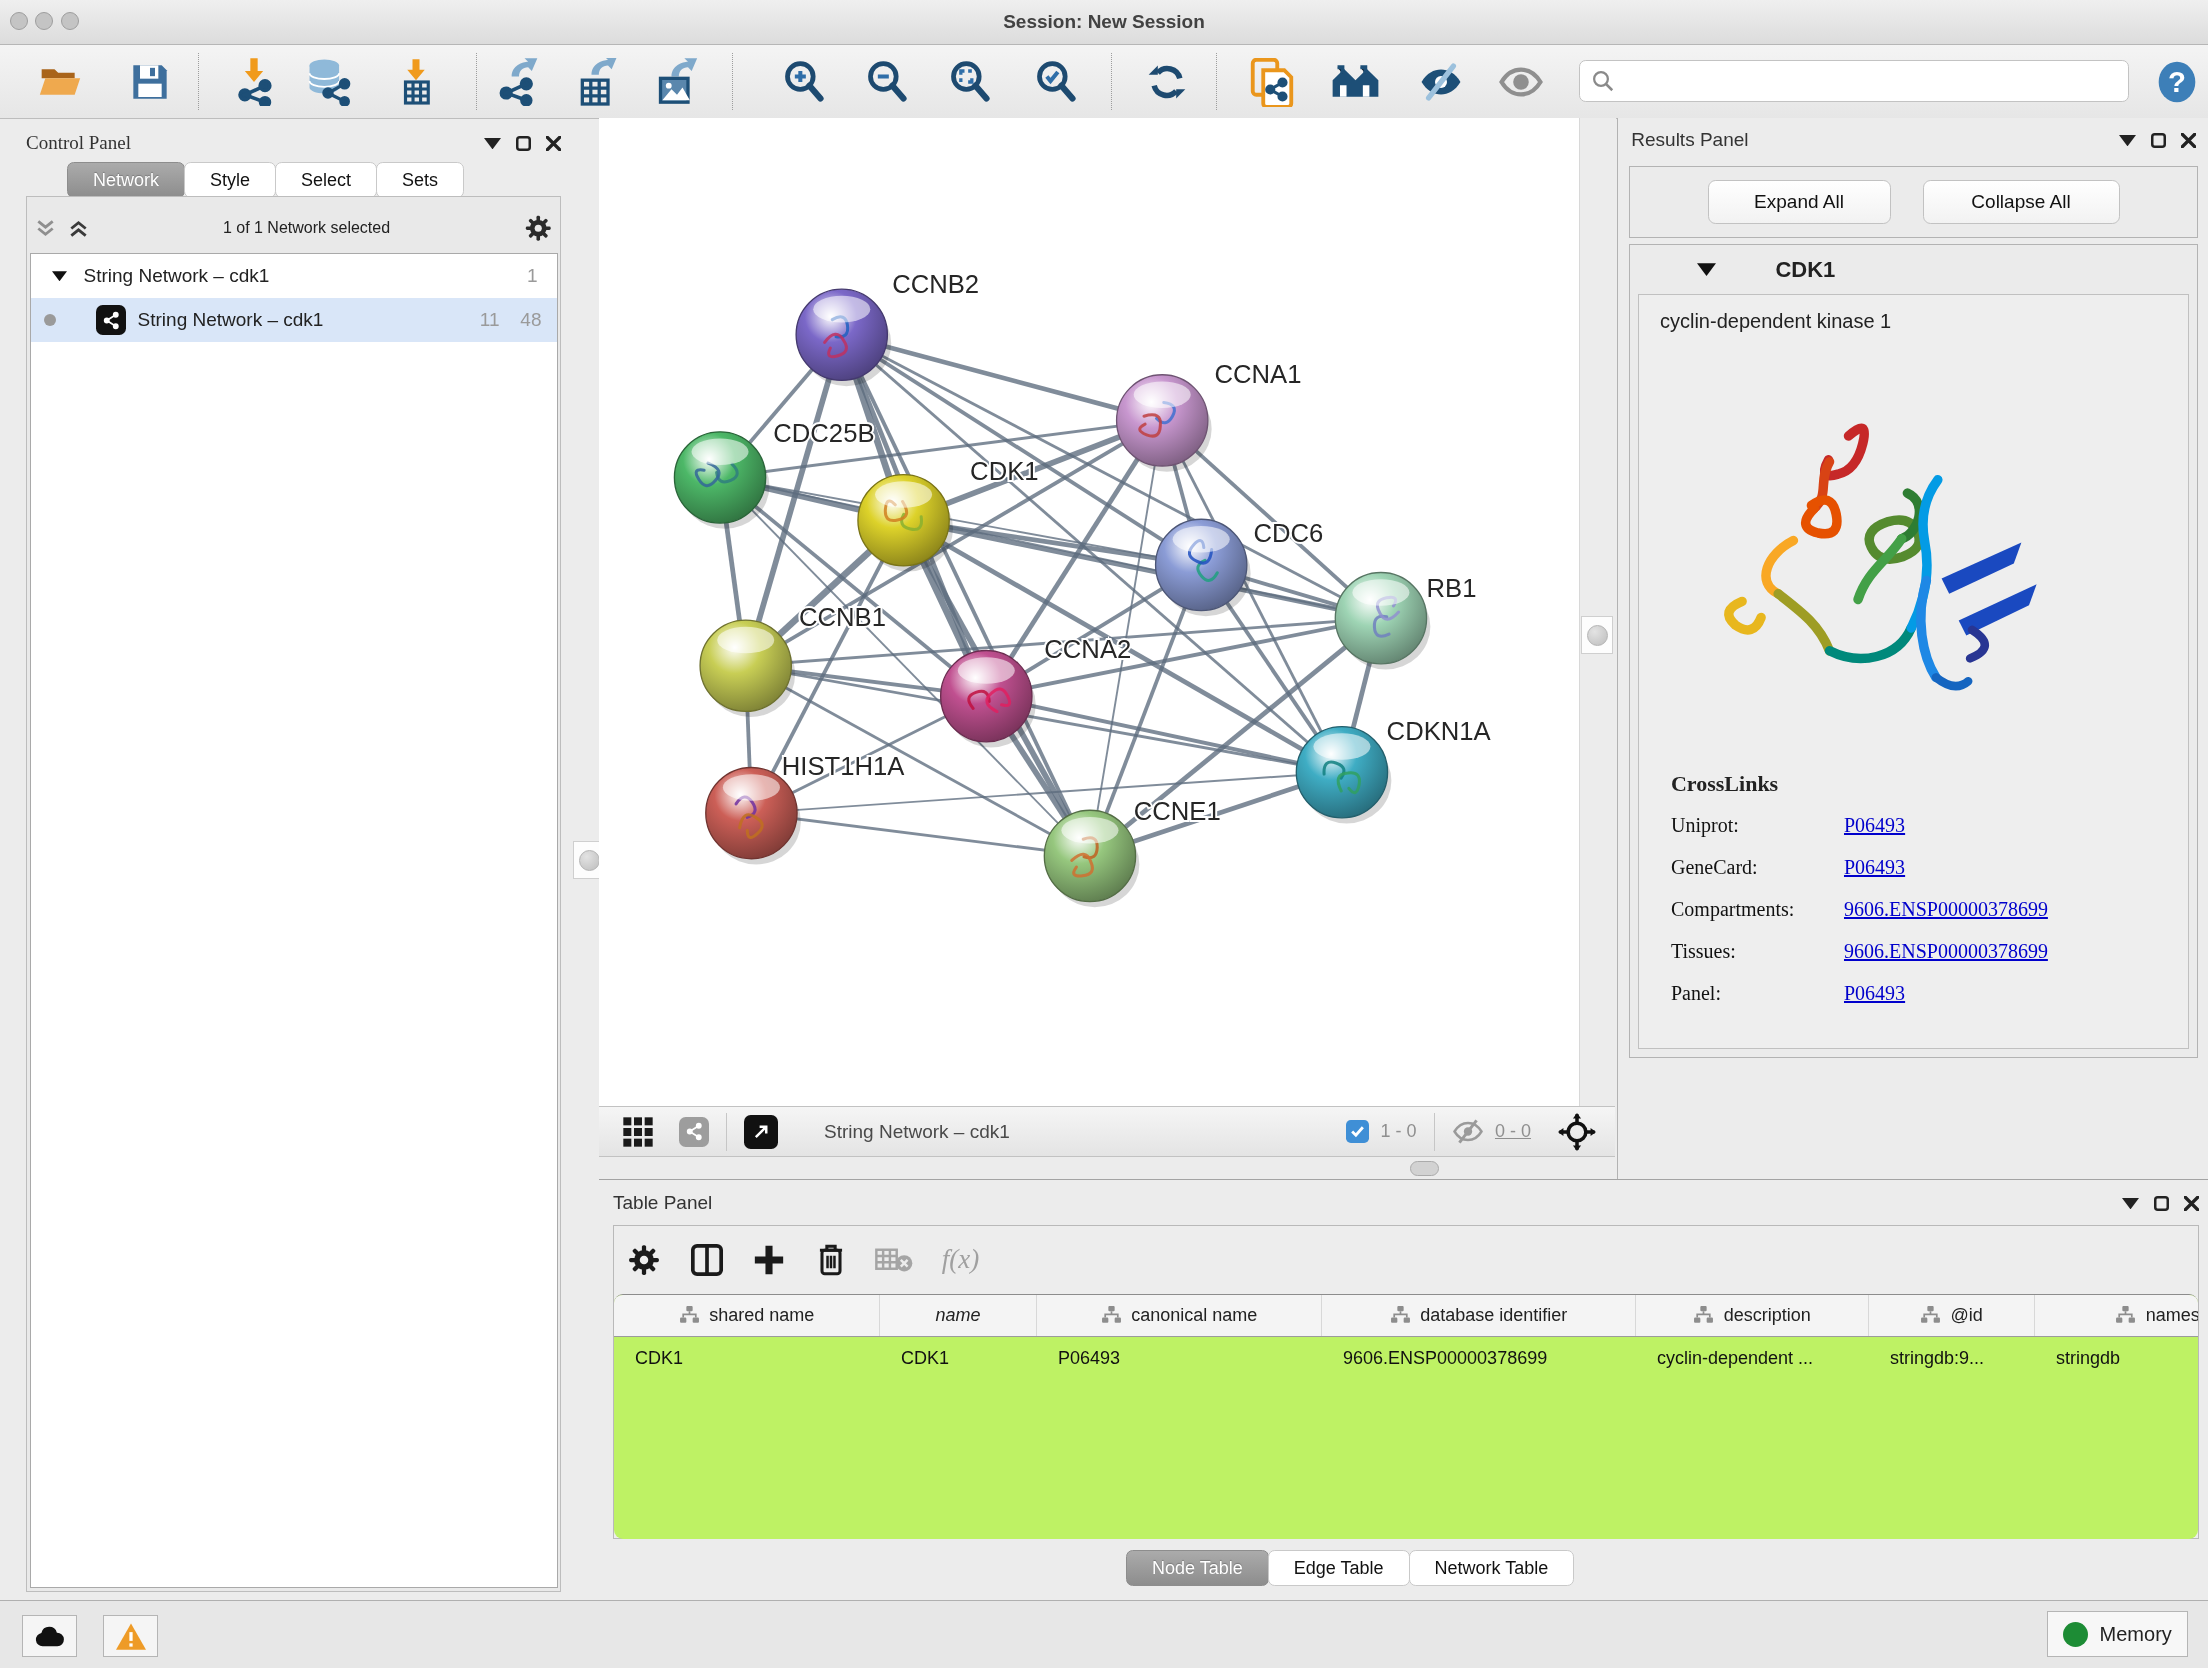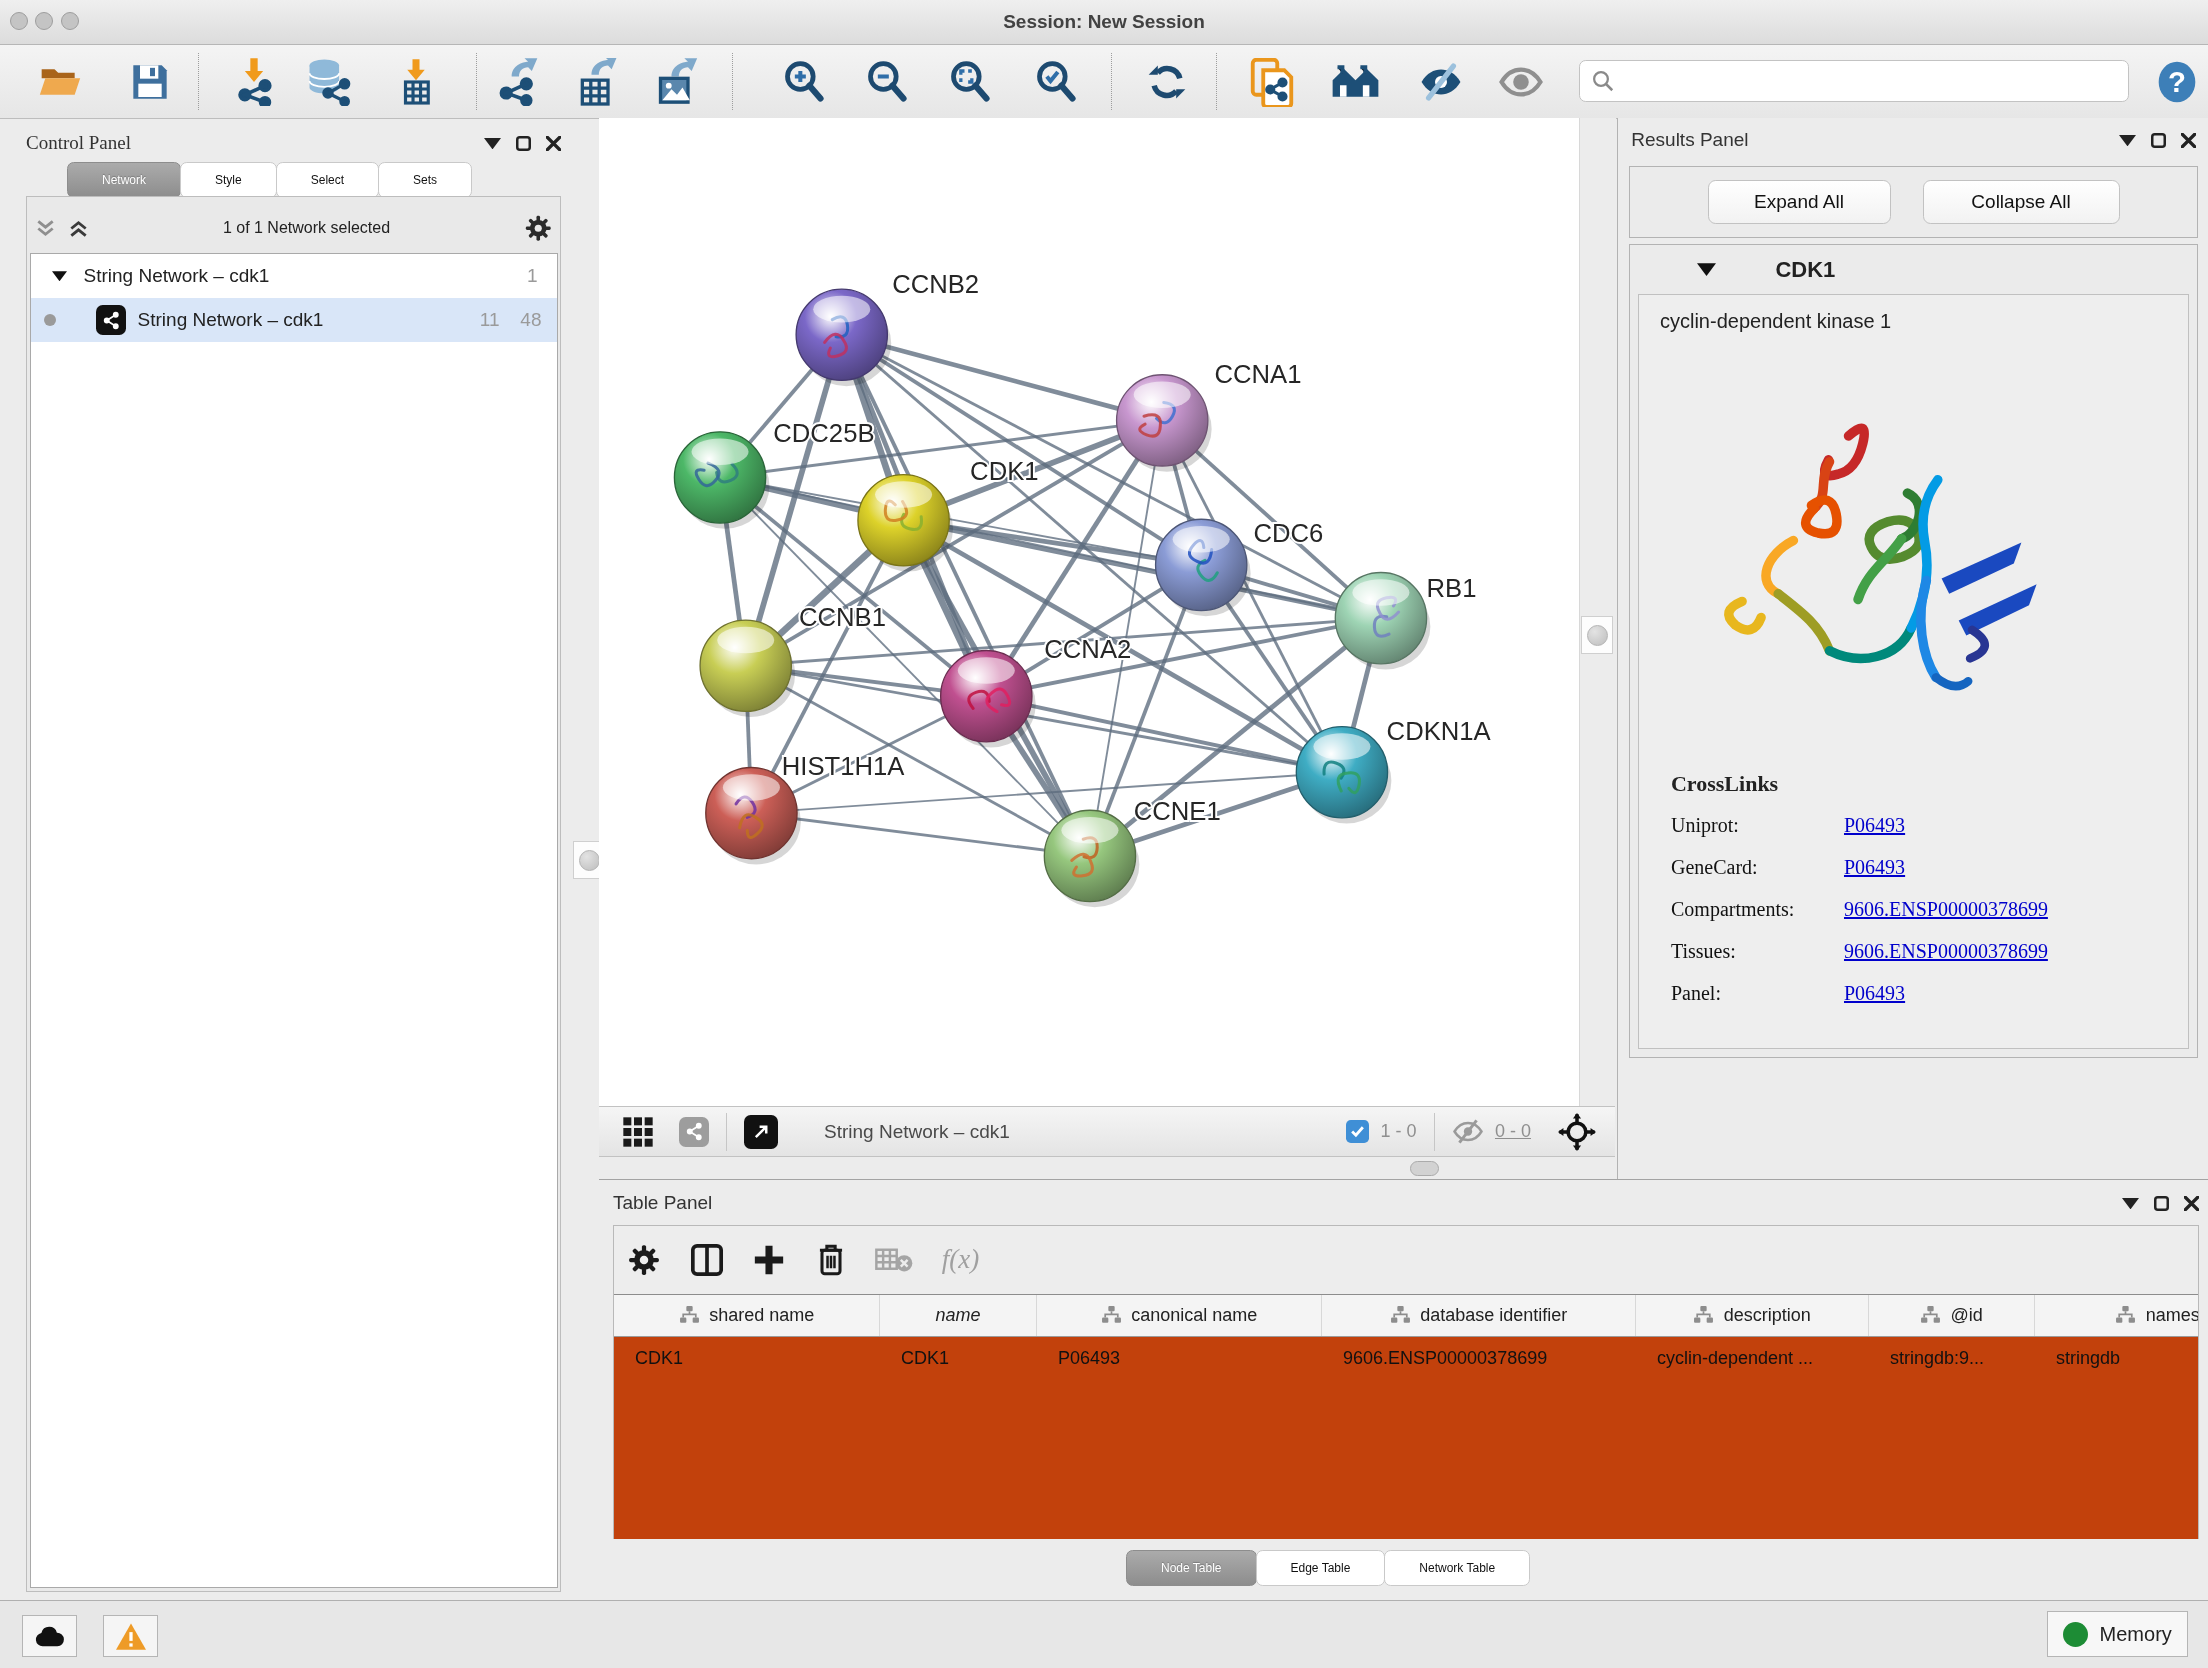--- a/index.html
+++ b/index.html
@@ -17,22 +17,22 @@
   .tbtn{top:13.3px;width:51px;height:48px;display:flex;align-items:center;justify-content:center;}
   .tsep{top:7.6px;width:0;height:57px;border-left:1.9px dotted #9d9d9d;}
   .searchbox{left:1579px;top:15px;width:550px;height:42px;background:#fff;border:1px solid #c3c3c3;
     border-radius:6.7px;display:flex;align-items:center;padding:0 11.4px;box-sizing:border-box;}
   .searchbox input{border:none;outline:none;font-size:18px;flex:1;margin-left:9.5px;
     font-family:"Liberation Sans",sans-serif;background:transparent;}
   
   .ptitle{font-size:19px;color:#333;}
   .picons{display:flex;gap:15px;align-items:center;}
   .tabs{display:flex;}
-  .tab{height:34px;line-height:34px;padding:0 34px;background:#fff;border:1px solid #c9c9c9;
-    font-size:12px;color:#111;border-radius:6.7px;margin-left:-1px;text-align:right;}
+  .tab{height:34px;line-height:34px;padding:0 25px;background:#fff;border:1px solid #c9c9c9;
+    font-size:18px;color:#111;border-radius:6.7px;margin-left:-1px;text-align:right;}
   .tab.sel{background:linear-gradient(#ababab,#8d8d8d);color:#fff;border-color:#8d8d8d;
     text-shadow:0 -1px 1px rgba(0,0,0,.25);}
   
   .cp-box{left:26px;top:196px;width:535px;height:1396px;background:#e9e9e9;border:1px solid #bdbdbd;box-sizing:border-box;}
   .cp-statusrow{left:34px;top:207px;width:518px;height:42px;display:flex;align-items:center;}
   .cp-list{left:29.5px;top:253px;width:528px;height:1335px;background:#fff;border:1px solid #a9a9a9;box-sizing:border-box;}
   .treerow{height:44px;display:flex;align-items:center;font-size:19px;}
   .treerow .cnt{color:#9a9a9a;}
   .treerow.sel{background:#d9e6f8;}
   .sharebadge{width:30px;height:30px;border-radius:6.7px;background:#111;display:flex;align-items:center;justify-content:center;}
@@ -55,21 +55,21 @@
   .btn{background:linear-gradient(#ffffff,#f2f2f2);border:1px solid #c2c2c2;border-radius:7.6px;
     font-size:19px;color:#111;display:flex;align-items:center;justify-content:center;}
   .serif{font-family:"Liberation Serif",serif;}
   .xlink{color:#0000cc;text-decoration:underline;}
   .xl-row{display:flex;font-size:20px;margin-bottom:19px;}
   .xl-lab{width:173px;color:#111;}
   
   .tpanel-border{left:599px;top:1179px;width:1609px;height:0;border-top:1.9px solid #a3a3a3;}
   .tbox{left:613px;top:1225px;width:1586px;height:314px;background:#ededed;border:1px solid #b9b9b9;box-sizing:border-box;}
   .ttool{display:flex;align-items:center;height:67px;padding-left:13.3px;gap:28.5px;}
-  .tgrid{position:absolute;left:0;top:68px;width:1584px;height:244px;background:#c2410c;border-top:1px solid #8c8c8c;overflow:hidden;}
+  .tgrid{position:absolute;left:0;top:68px;width:1584px;height:244px;background:#bef264;border-top:1px solid #8c8c8c;overflow:hidden;border-radius:9px;}
   .thead{display:flex;background:#f4f4f4;border-bottom:1px solid #9b9b9b;height:41px;}
   .th{display:flex;align-items:center;justify-content:center;gap:9.5px;font-size:18px;color:#222;
       border-right:1px solid #d8d8d8;box-sizing:border-box;flex:none;}
   .trow{display:flex;height:42px;}
   .td{display:flex;align-items:center;padding-left:21px;font-size:18px;color:#111;box-sizing:border-box;flex:none;}
   .fx{font-family:"Liberation Serif",serif;font-style:italic;font-size:27px;color:#a0a0a0;}
   
   .statusbar{left:0;top:1600px;width:2208px;height:68px;background:#e7e7e7;border-top:1.9px solid #b0b0b0;box-sizing:border-box;}
   .sbtn{top:1615px;width:55px;height:42px;background:#f5f5f5;border:1.9px solid #b5b5b5;
     display:flex;align-items:center;justify-content:center;box-sizing:border-box;}

